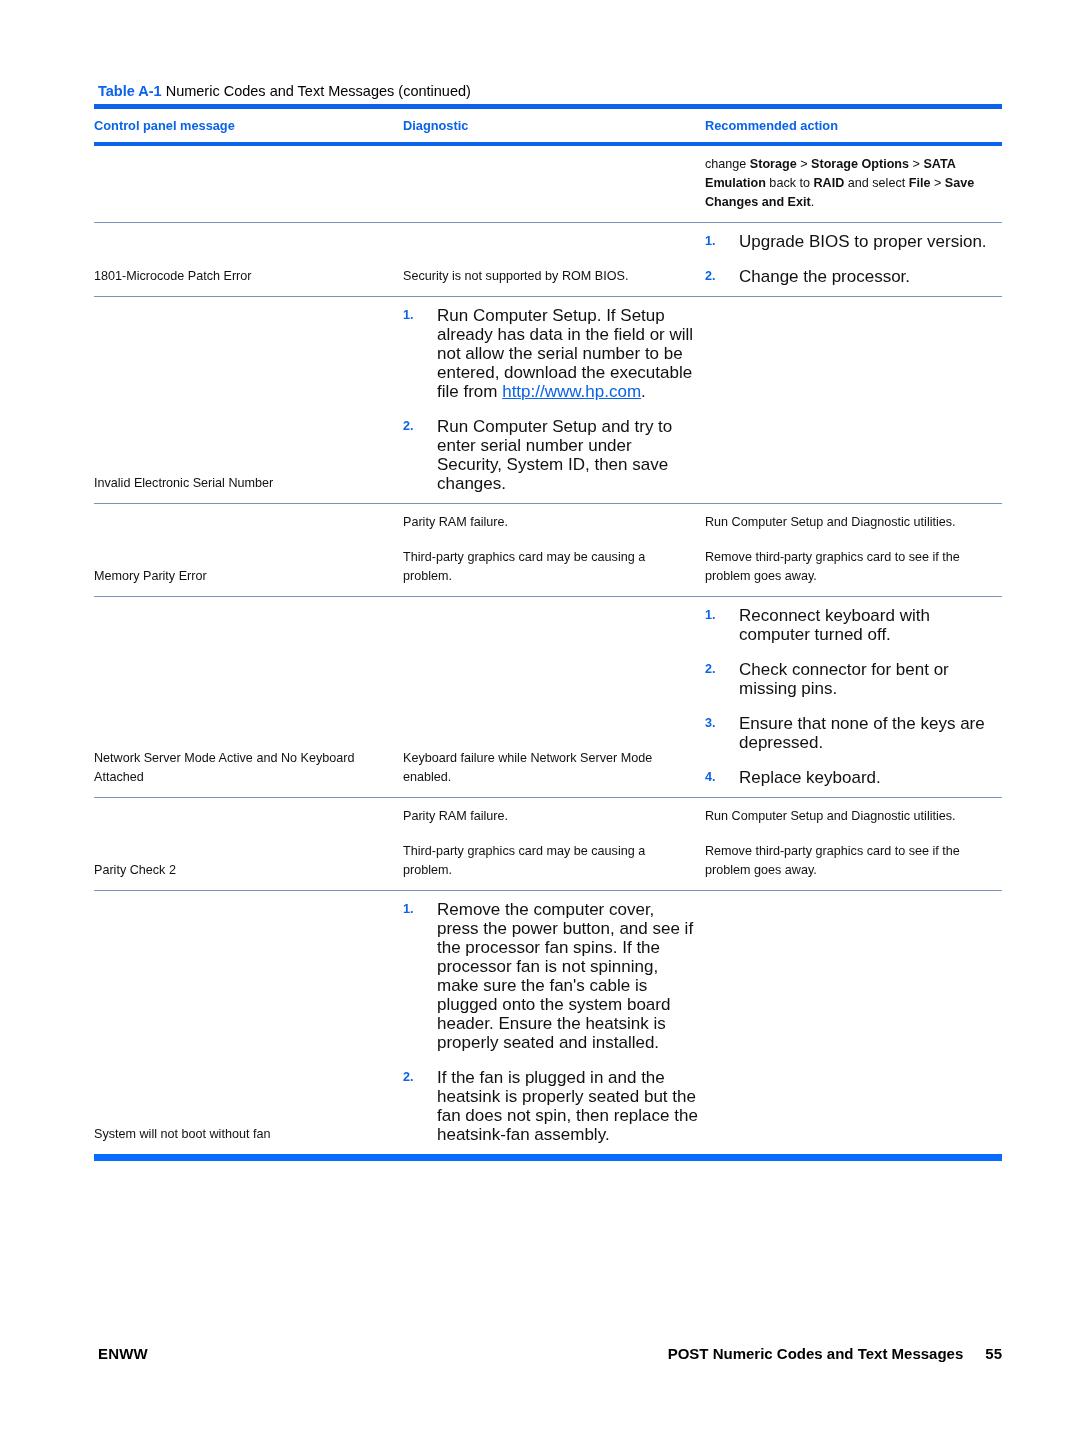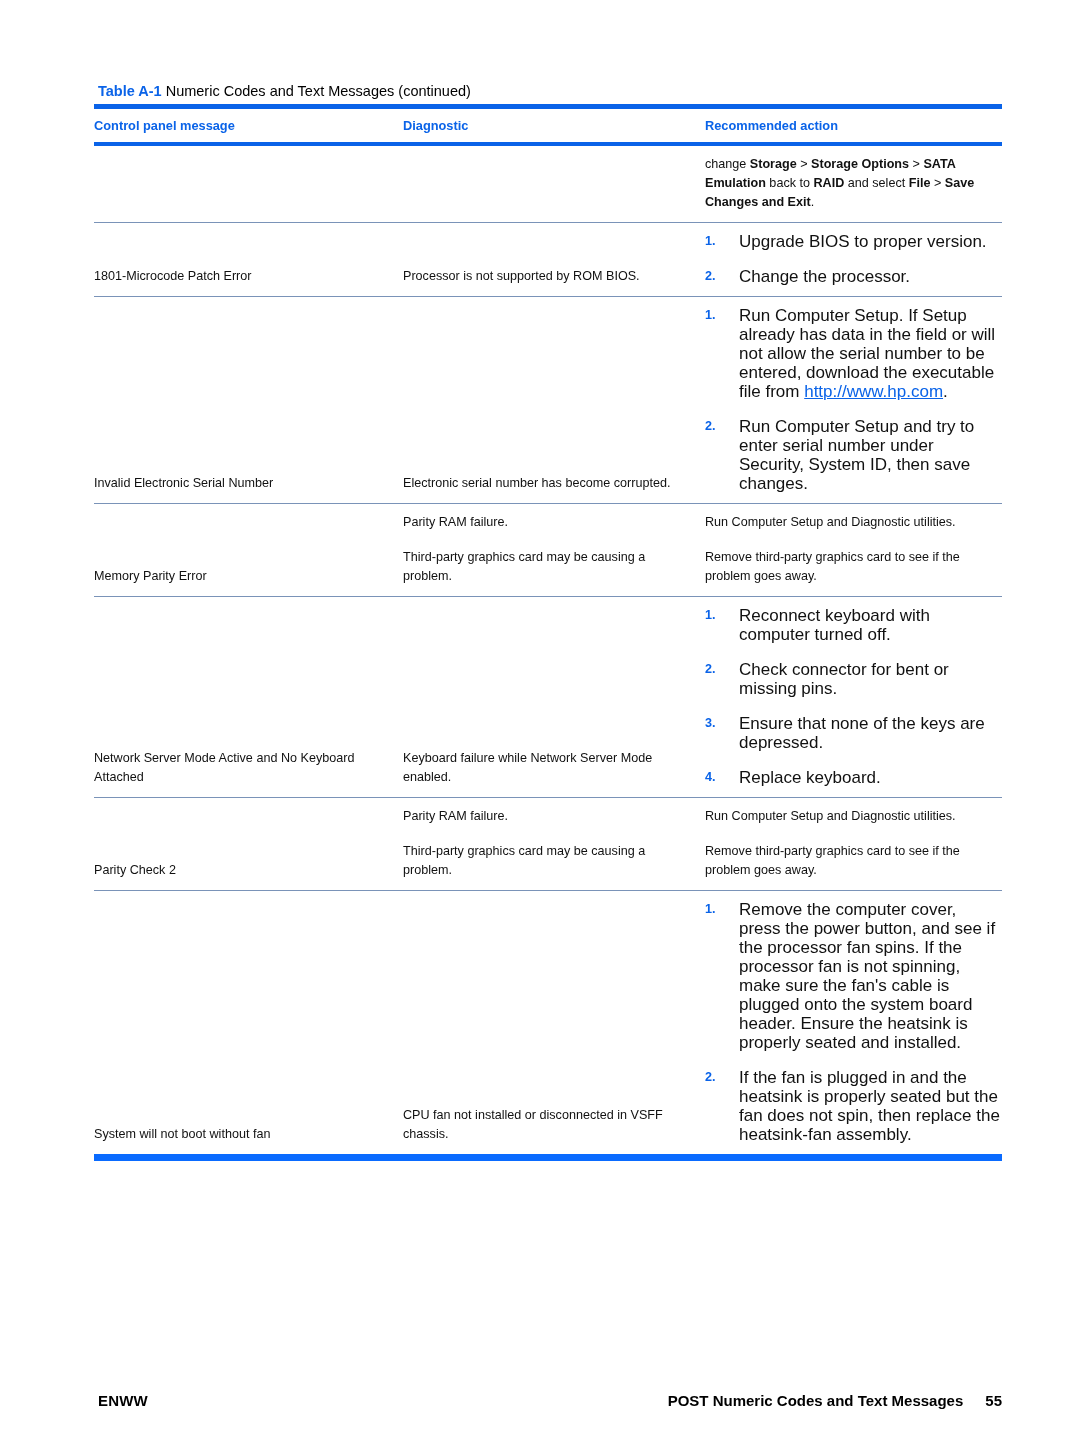--- a/index.html
+++ b/index.html
@@ -137,21 +137,21 @@
   .footer {
     position: absolute;
     left: 98px;
     top: 1345px;
     width: 904px;
     display: flex;
     justify-content: space-between;
     align-items: baseline;
     font-size: 15px;
   }
-  .footer .left { font-weight: bold; letter-spacing: 0.2px; margin-top: 47px; }
+  .footer .left { font-weight: bold; letter-spacing: 0.2px; }
   .footer .right { font-weight: bold; }
   .footer .right .pg { margin-left: 22px; }
 </style>
 </head>
 <body>
 
 <div class="page">
 
   <div class="caption">
     <span class="cap-label">Table A-1</span><span class="cap-text">&nbsp;<span>Numeric Codes and Text Messages (continued)</span></span>
@@ -173,39 +173,38 @@
       <div class="cell col1"></div>
       <div class="cell col2"></div>
       <div class="cell col3">
         <p id="r0-action"><span>change </span><b>Storage</b><span> &gt; </span><b>Storage Options</b><span> &gt; </span><b>SATA Emulation</b><span> back to </span><b>RAID</b><span> and select </span><b>File</b><span> &gt; </span><b>Save Changes and Exit</b><span>.</span></p>
       </div>
     </div>
     <div class="rule-row"></div>
 
     <div class="row">
       <div class="cell col1">1801-Microcode Patch Error</div>
-      <div class="cell col2">Processor is not supported by ROM BIOS.</div>
+      <div class="cell col2">Security is not supported by ROM BIOS.</div>
       <div class="cell col3">
         <ul class="olist" id="r1-steps">
             <li>
               <span class="num">1.</span>
               <span class="txt">Upgrade BIOS to proper version.</span>
             </li>
             <li>
               <span class="num">2.</span>
               <span class="txt">Change the processor.</span>
             </li>
           </ul>
       </div>
     </div>
     <div class="rule-row"></div>
 
     <div class="row">
       <div class="cell col1">Invalid Electronic Serial Number</div>
-      <div class="cell col2">Electronic serial number has become corrupted.</div>
       <div class="cell col3">
         <ul class="olist" id="r2-steps">
             <li>
               <span class="num">1.</span>
               <span class="txt">Run Computer Setup. If Setup already has data in the field or will not allow the serial number to be entered, download the executable file from <a class="link">http://www.hp.com</a>.</span>
             </li>
             <li>
               <span class="num">2.</span>
               <span class="txt">Run Computer Setup and try to enter serial number under Security, System ID, then save changes.</span>
             </li>
@@ -261,21 +260,20 @@
       </div>
       <div class="cell col3">
         <p>Run Computer Setup and Diagnostic utilities.</p>
         <p>Remove third-party graphics card to see if the problem goes away.</p>
       </div>
     </div>
     <div class="rule-row"></div>
 
     <div class="row">
       <div class="cell col1">System will not boot without fan</div>
-      <div class="cell col2">CPU fan not installed or disconnected in VSFF chassis.</div>
       <div class="cell col3">
         <ul class="olist" id="r6-steps">
             <li>
               <span class="num">1.</span>
               <span class="txt">Remove the computer cover, press the power button, and see if the processor fan spins. If the processor fan is not spinning, make sure the fan's cable is plugged onto the system board header. Ensure the heatsink is properly seated and installed.</span>
             </li>
             <li>
               <span class="num">2.</span>
               <span class="txt">If the fan is plugged in and the heatsink is properly seated but the fan does not spin, then replace the heatsink-fan assembly.</span>
             </li>

